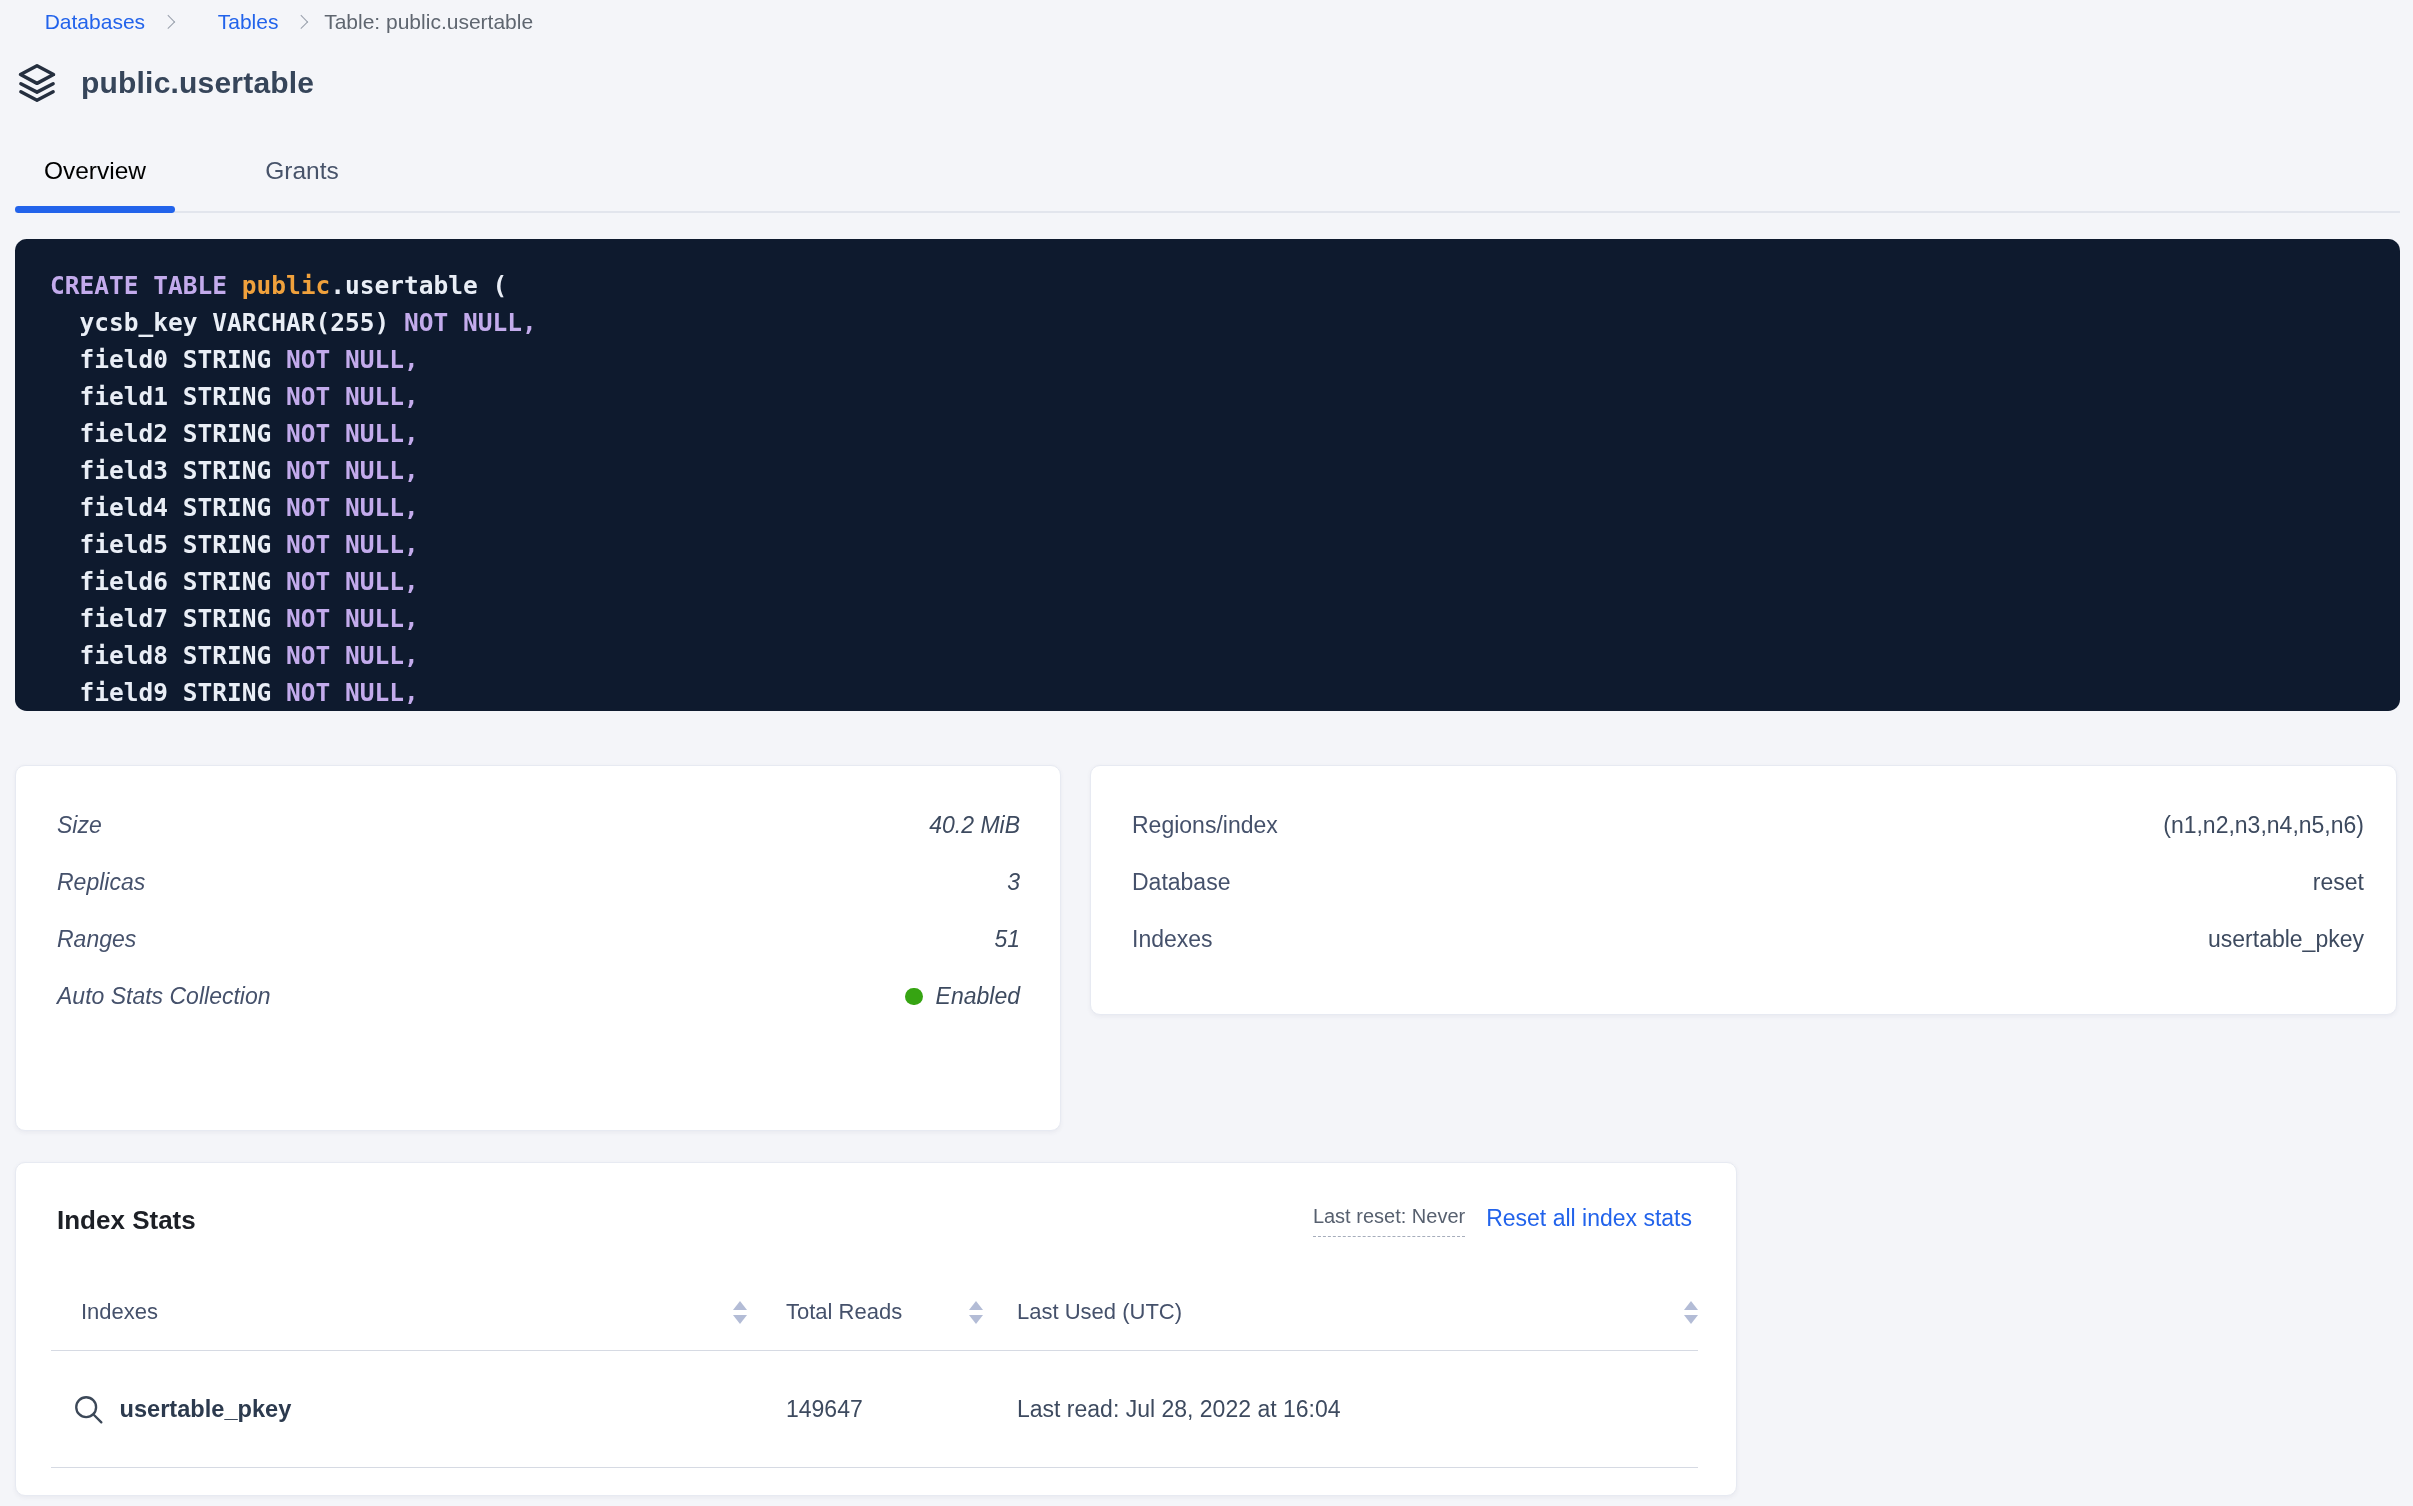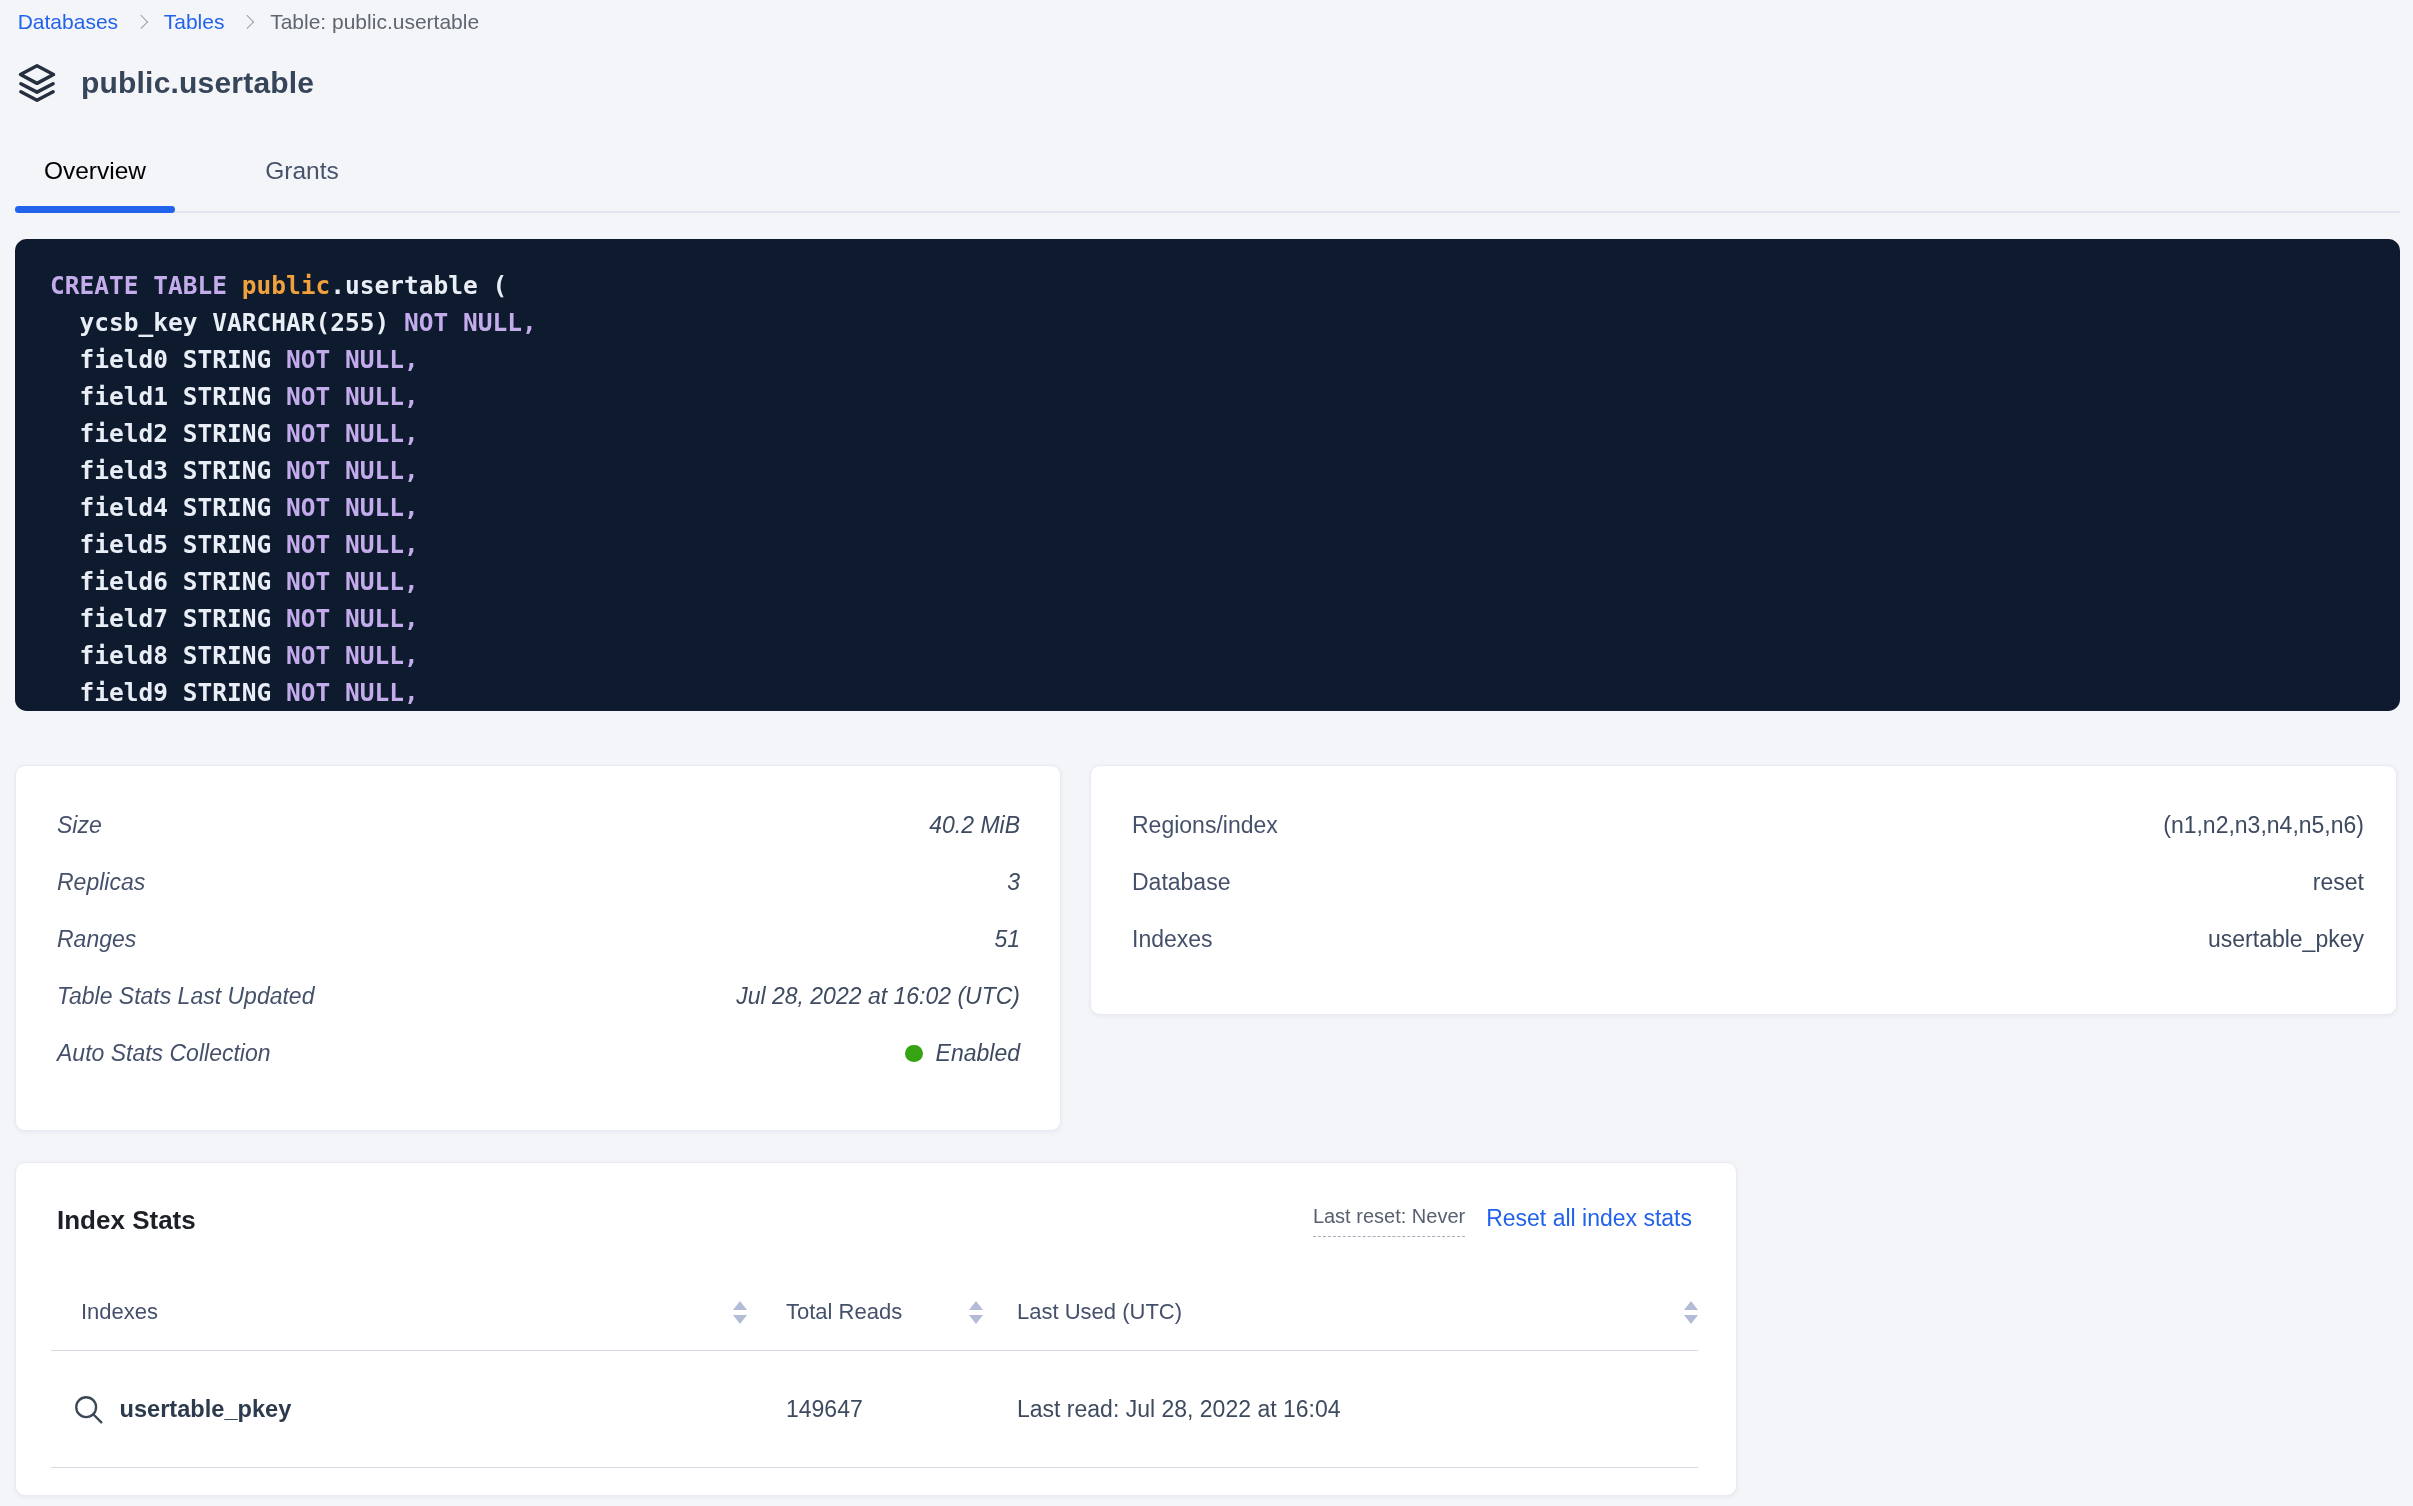--- a/index.html
+++ b/index.html
@@ -1,21 +1,21 @@
 <!DOCTYPE html>
 <html style="font-size:13.5px"><head>
 <meta charset="utf-8">
 <style>
   html,body{margin:0;padding:0;}
   body{font-family:"Liberation Sans", sans-serif; background:#f4f5f9;}
   .page{position:relative;width:2413px;height:1506px;background:#f4f5f9;overflow:hidden;}
 
   
   .breadcrumb{position:absolute;left:17.7px;top:6.7px;display:flex;align-items:center;font-size:21px;height:30px;}
-  .crumb-link{color:#2263eb;text-decoration:none;cursor:pointer;}
+  .crumb-link{color:#2263eb;text-decoration:none;cursor:pointer;margin-left:27px;}
   .crumb-current{color:#5f6670;}
   .crumb-chevron{margin:0 17.7px;display:inline-block;width:9.3px;height:9.3px;border-right:1.7px solid #99a0ac;border-top:1.7px solid #99a0ac;transform:rotate(45deg);}
 
   
   .title-row{position:absolute;left:15px;top:61px;display:flex;align-items:center;}
   .title-icon{width:44px;height:44px;margin-right:22px;}
   .page-title{font-size:30px;font-weight:600;color:#36455a;letter-spacing:0.2px;}
 
   
   .tabs{position:absolute;left:15px;top:157px;display:flex;}
@@ -114,24 +114,20 @@
     </div>
     <div class="stat-row">
       <span class="stat-label">Replicas</span>
       <span class="stat-value">3</span>
     </div>
     <div class="stat-row">
       <span class="stat-label">Ranges</span>
       <span class="stat-value">51</span>
     </div>
     <div class="stat-row">
-      <span class="stat-label">Table Stats Last Updated</span>
-      <span class="stat-value">Jul 28, 2022 at 16:02 (UTC)</span>
-    </div>
-    <div class="stat-row">
       <span class="stat-label">Auto Stats Collection</span>
       <span class="stat-value">
           <span class="status-dot"></span>
           <span>Enabled</span>
         </span>
     </div>
   </div>
 
   <div class="card card-right">
     <div class="stat-row">

